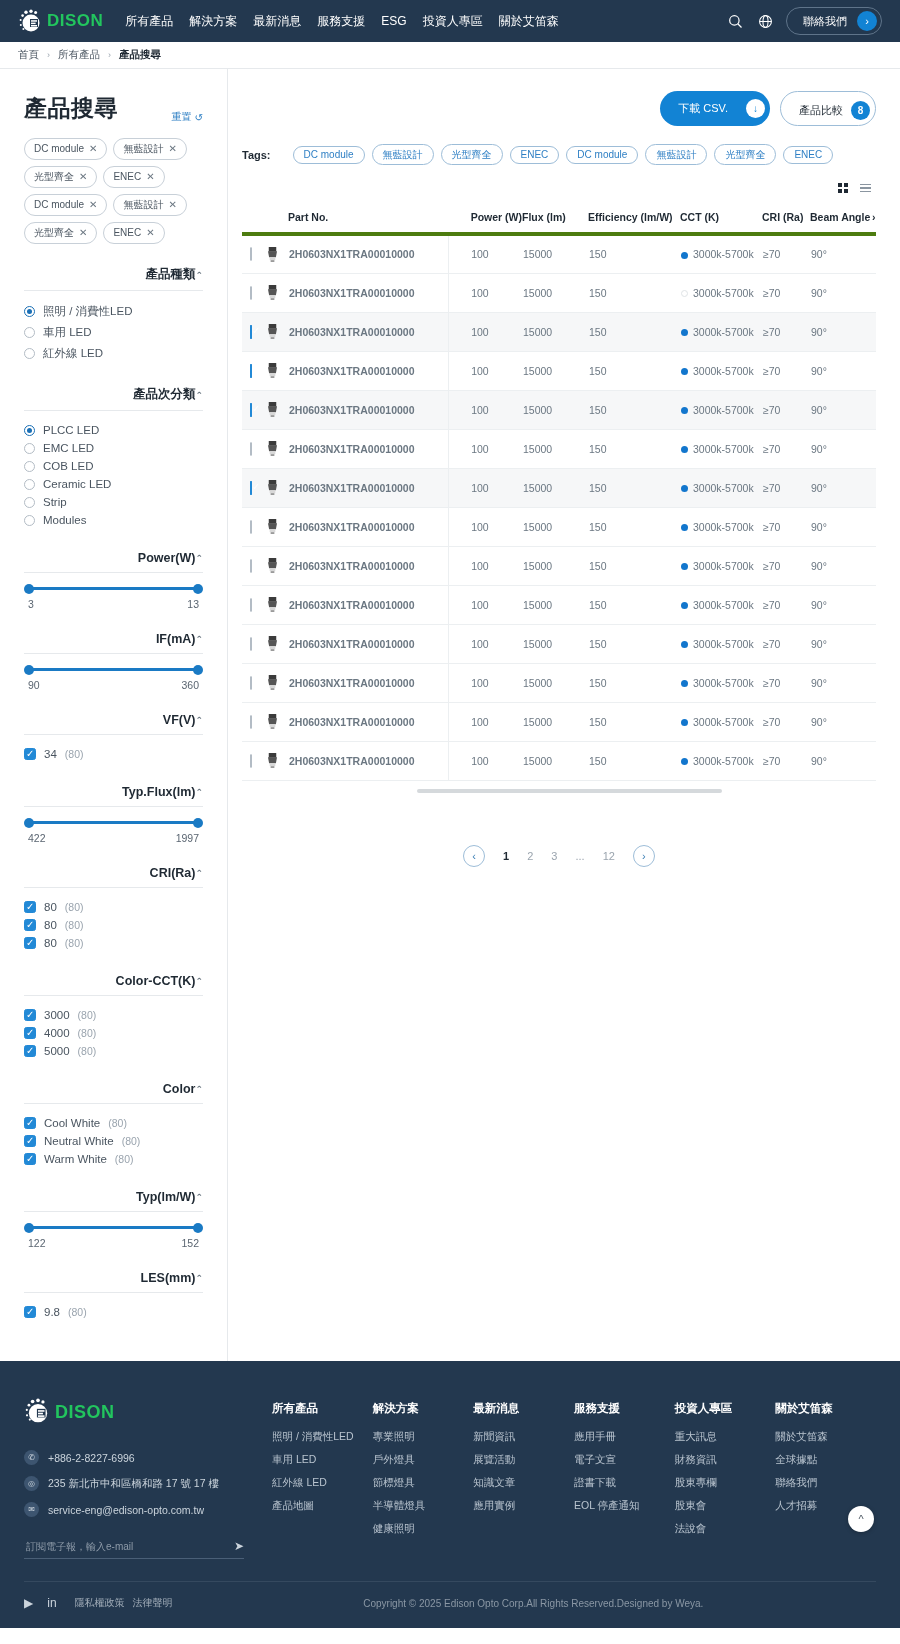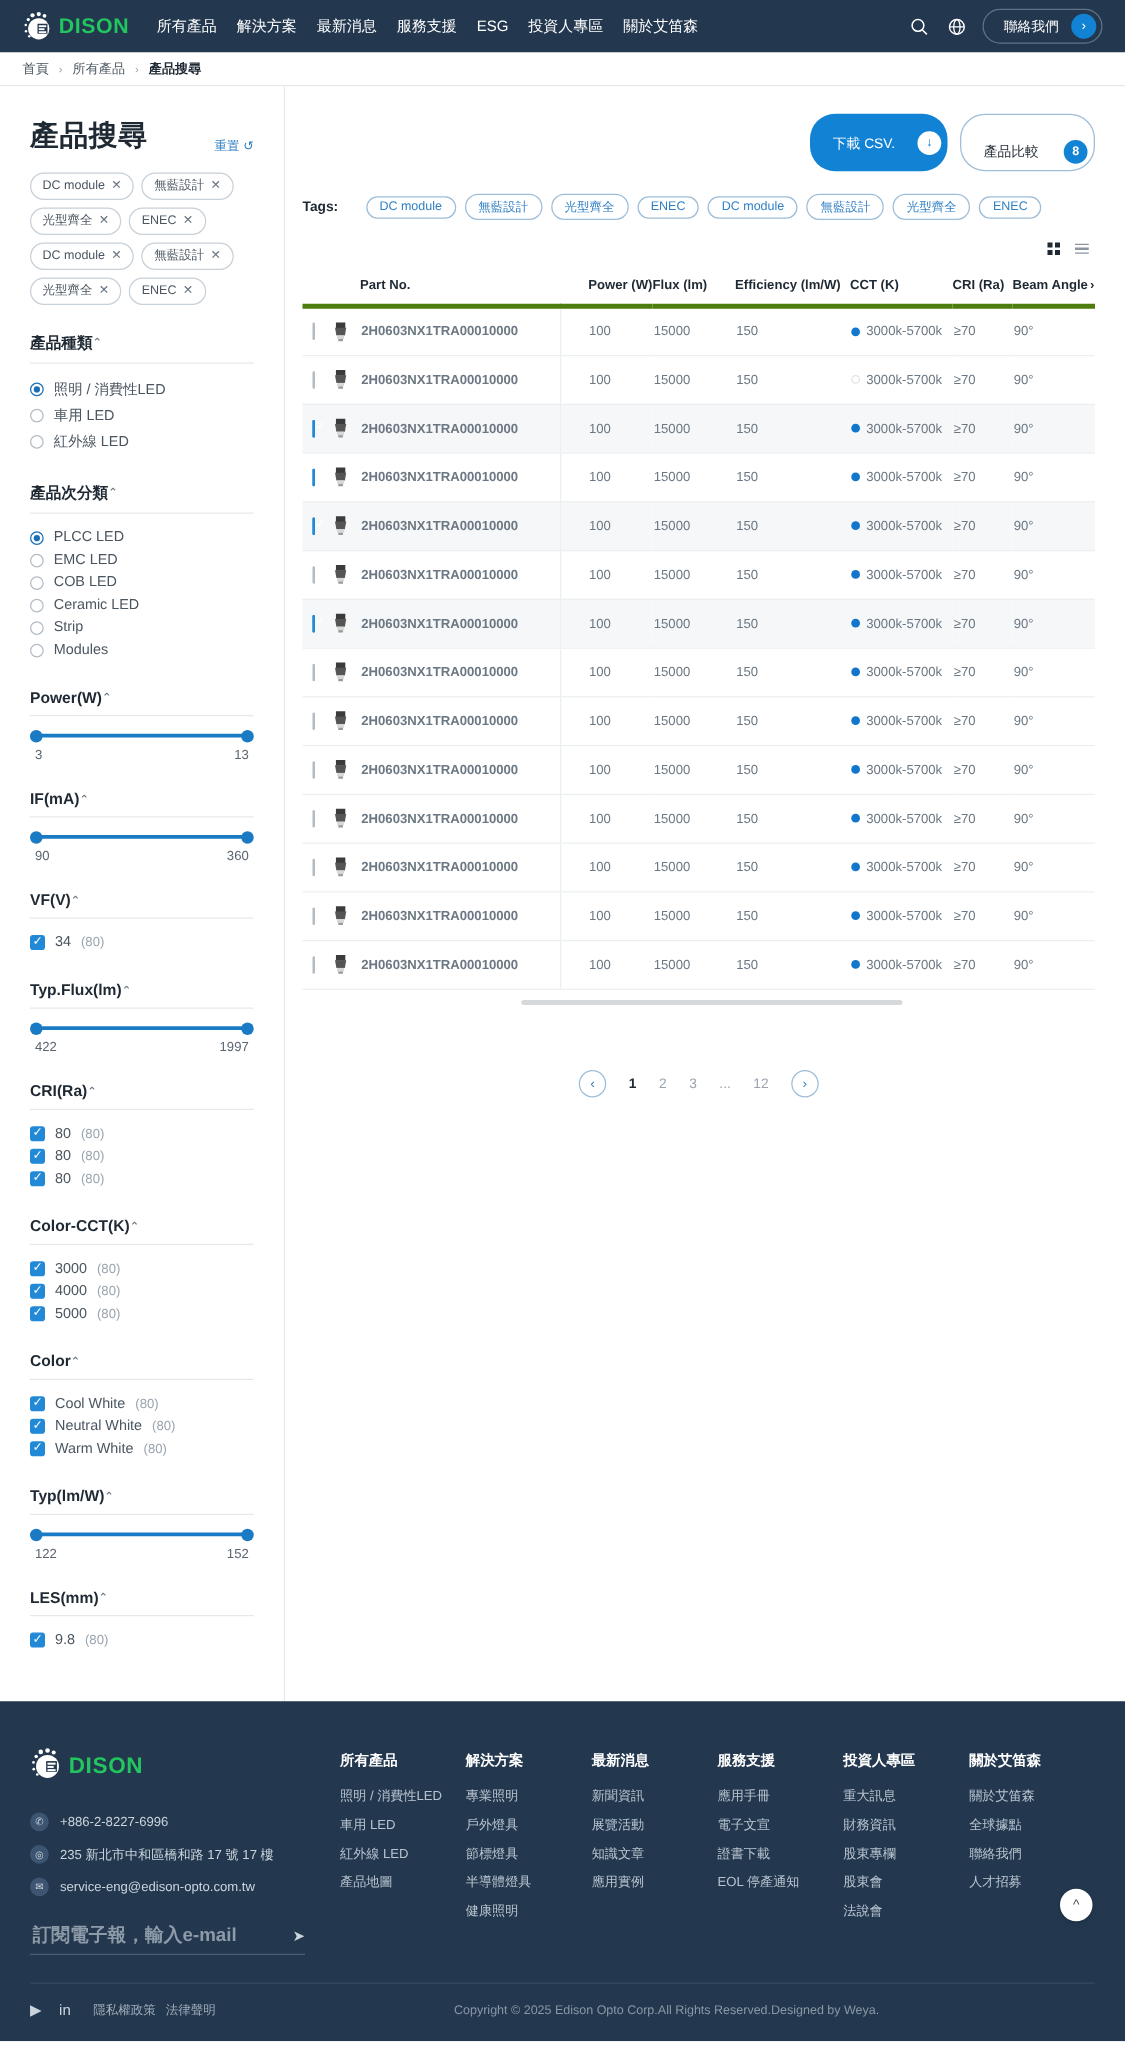--- a/index.html
+++ b/index.html
@@ -73,21 +73,21 @@
   .chip {
     border:1px solid #c8d0d8; border-radius:13px;
     padding:3px 9px; font-size:10px; color:#4a5560;
     display:inline-flex; align-items:center; gap:5px; cursor:pointer;
     background:#fff; white-space:nowrap; line-height:1.4;
   }
   .chip .x { color:#6b7782; font-size:10px; }
 
   .facet { margin-top:22px; }
   .facet-head {
-    display:flex; align-items:center; justify-content:flex-start;
+    display:flex; align-items:center; justify-content:flex-end;
     font-size:12.5px; font-weight:700; color:#1f2933;
     padding-bottom:7px; border-bottom:1px solid #e6e9ec; cursor:pointer;
   }
   .caret { font-size:9px; color:#6b7782; }
   .facet-body { padding-top:10px; }
 
   .opt { display:flex; align-items:center; gap:8px; padding:3px 0; font-size:11.5px; color:#4a5560; cursor:pointer; }
   .radio { width:11px; height:11px; border-radius:50%; border:1px solid #b3bcc5; flex:0 0 11px; position:relative; background:#fff; }
   .radio.on { border-color:#1a6fb5; }
   .radio.on::after {
@@ -121,22 +121,22 @@
     display:flex; align-items:center; gap:18px;
     padding:5px 5px 5px 18px; font-size:11px; cursor:pointer; border:none;
     font-family:inherit;
   }
   .btn-csv .dl {
     width:19px; height:19px; border-radius:50%; background:#fff; color:#1283d4;
     display:flex; align-items:center; justify-content:center; font-size:10px;
   }
   .btn-compare {
     background:#fff; color:#1f2933; border:1px solid #9dbdd8; border-radius:20px;
-    display:flex; align-items:center; gap:20px;
-    padding:20px 5px 5px 18px; font-size:11px; cursor:pointer;
+    display:flex; align-items:center; gap:8px;
+    padding:9px 5px 5px 18px; font-size:11px; cursor:pointer;
     font-family:inherit;
   }
   .btn-compare .cnt {
     width:19px; height:19px; border-radius:50%; background:#1283d4; color:#fff;
     display:flex; align-items:center; justify-content:center; font-size:10px; font-weight:700;
   }
 
   .tags-row { display:flex; align-items:center; gap:7px; margin-top:18px; flex-wrap:wrap; }
   .tags-label { font-size:11px; font-weight:700; color:#1f2933; margin-right:15px; }
   .tag {
@@ -204,21 +204,21 @@
   .foot-logo { display:flex; align-items:center; gap:3px; margin-bottom:22px; }
   .foot-logo .brand-text { font-size:18px; }
   .contact-line { display:flex; align-items:center; gap:9px; margin-bottom:11px; font-size:10.5px; color:#cbd4dc; }
   .c-ico {
     width:15px; height:15px; border-radius:50%; background:#3d5570;
     display:flex; align-items:center; justify-content:center; font-size:8px; color:#cdd6de; flex:0 0 15px;
   }
   .subscribe { margin-top:22px; border-bottom:1px solid #4a5f77; display:flex; align-items:center; padding-bottom:5px; }
   .subscribe input {
     background:transparent; border:none; outline:none; color:#aab6c2;
-    font-size:15px; flex:1; font-family:inherit;font-weight:bold;
+    font-size:10px; flex:1; font-family:inherit;
   }
   .subscribe input::placeholder { color:#8d9aa8; }
   .send-ico { color:#cbd4dc; font-size:12px; cursor:pointer; }
 
   .foot-cols { display:flex; gap:0; flex:1; padding-top:4px; }
   .foot-col { flex:1; min-width:0; }
   .foot-col h4 { margin:0 0 14px 0; font-size:11.5px; font-weight:700; color:#ffffff; }
   .foot-col a { display:block; font-size:10.5px; color:#b9c4cf; text-decoration:none; margin-bottom:9px; }
 
   .foot-bottom {

